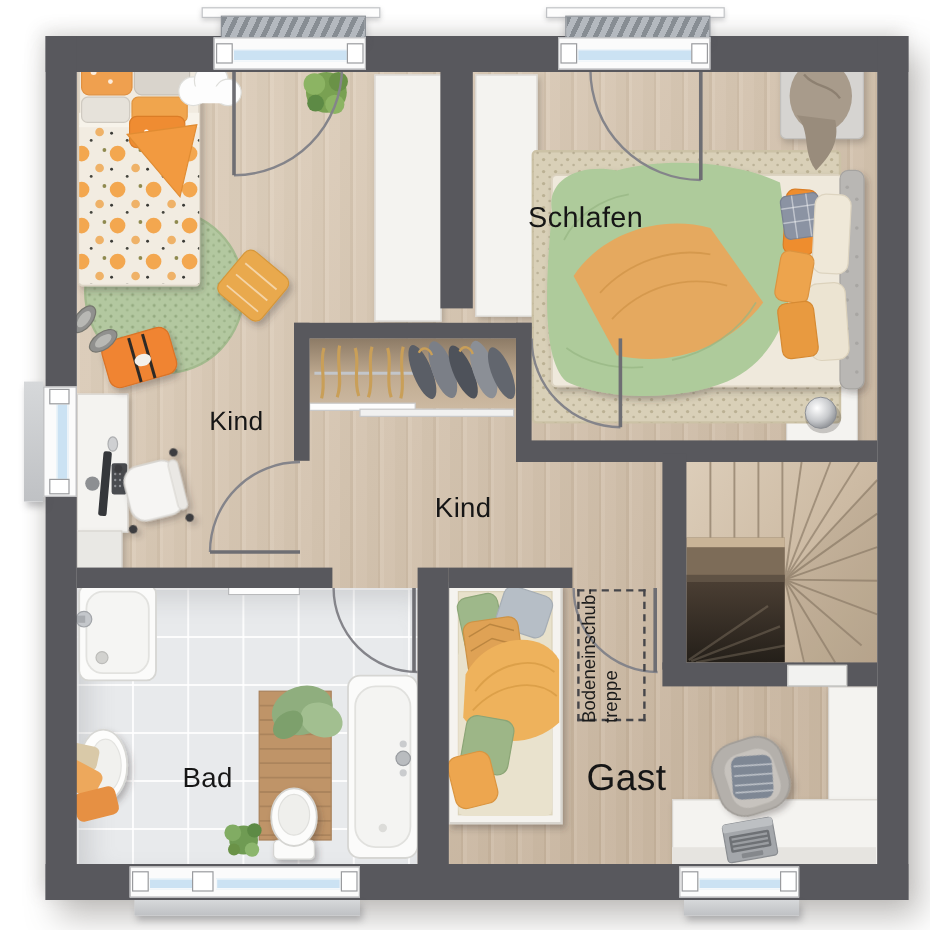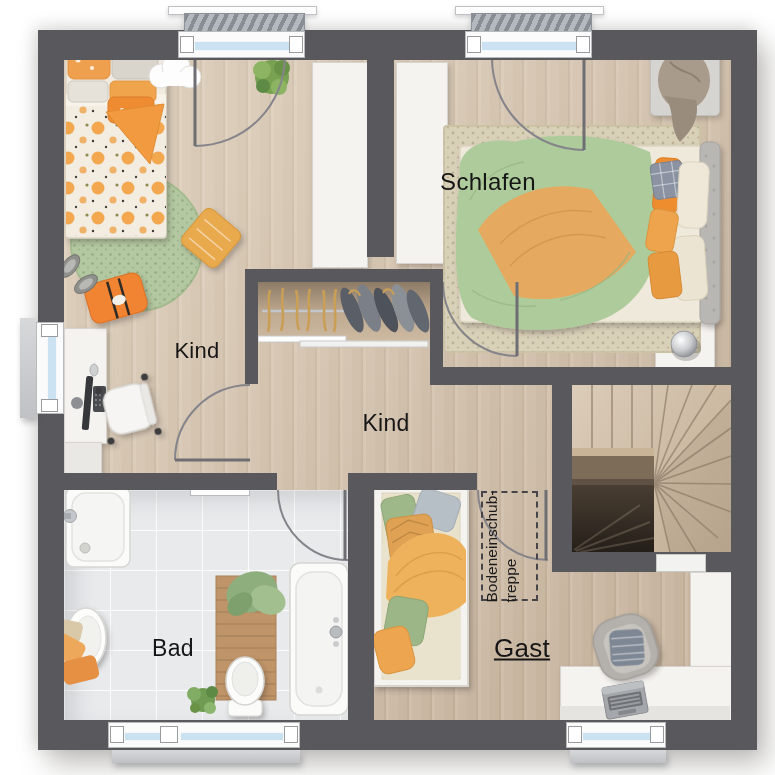--- a/index.html
+++ b/index.html
@@ -459,21 +459,21 @@
     <div class="win-glass" style="left:582px;top:732px;width:68px;height:7px;"></div>
     <div class="win-cap" style="left:568px;top:726px;width:14px;height:17px;"></div>
     <div class="win-cap" style="left:650px;top:726px;width:14px;height:17px;"></div>
     <div class="sill" style="left:570px;top:750px;width:96px;height:13px;"></div>
   </div>
 
   <div class="room-label" style="left:197px;top:351px;font-size:22px;">Kind</div>
   <div class="room-label" style="left:488px;top:182px;font-size:24px;">Schlafen</div>
   <div class="room-label" style="left:386px;top:423px;font-size:23px;">Kind</div>
   <div class="room-label" style="left:173px;top:648px;font-size:23px;">Bad</div>
-  <div class="room-label" style="left:522px;top:648px;font-size:26px;text-decoration:underline;">Gast</div>
+  <div class="room-label" style="left:522px;top:648px;font-size:31px;">Gast</div>
 
   <div id="attic-box">
     <div id="attic-text">
       <div>Bodeneinschub-</div>
       <div>treppe</div>
     </div>
   </div>
 
 </div>
 

